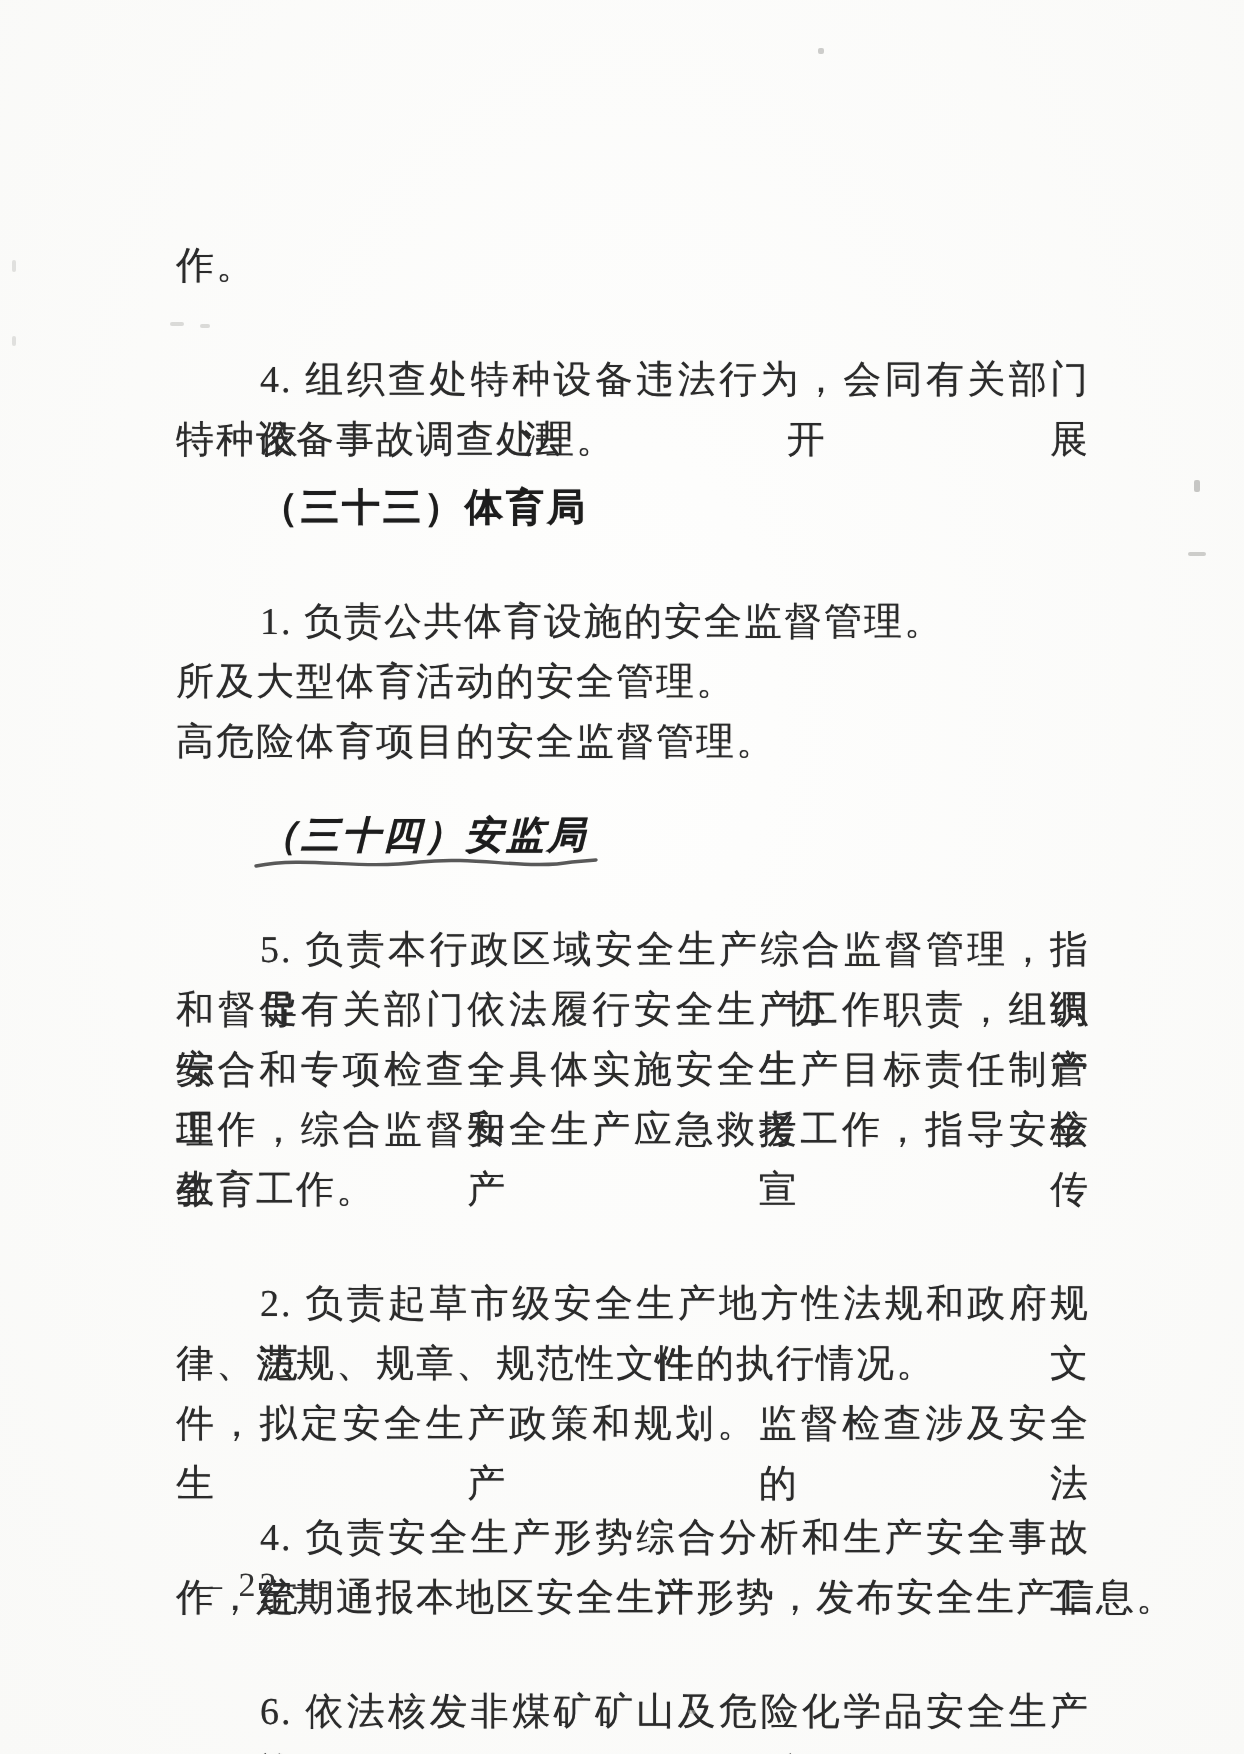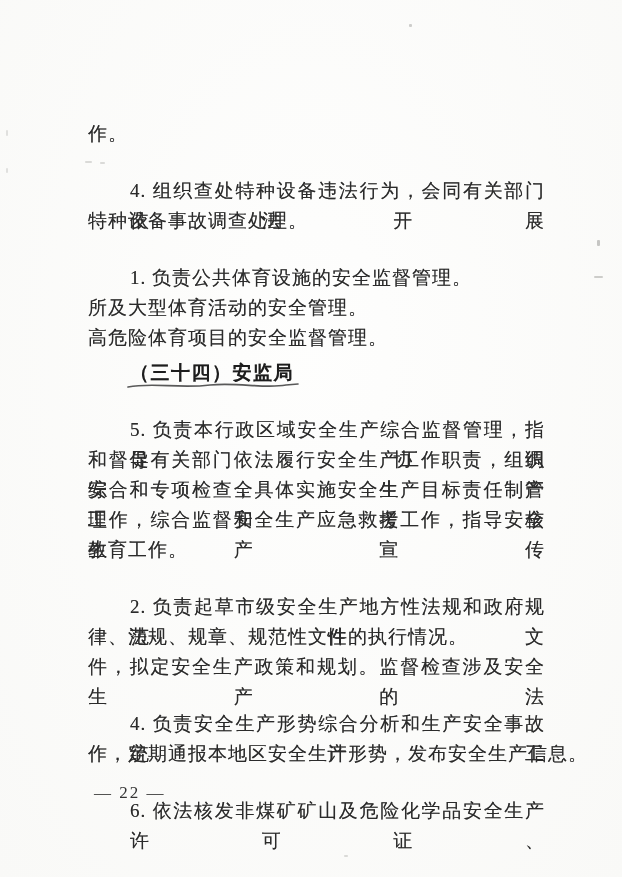--- a/index.html
+++ b/index.html
@@ -39,21 +39,21 @@
   }
   .indent { padding-left: 42px; margin-top: 27px; }
   .jl.indent { width: 415px; }
   .heading {
     font-weight: 700;
     color: #1d1d1d;
     letter-spacing: 1.5px;
     position: relative;
   }
   .gap1 { margin-top: 4px; }
-  .gap2 { margin-top: 5px; }
+  .gap2 { margin-top: 17px; font-style: italic; }
   .hand-underline {
     position: absolute;
     left: 38px; top: 22px;
     width: 176px; height: 12px;
     pointer-events: none;
   }
   .page-number {
     position: absolute;
     top: 783px; left: 94px;
     font-size: 17px;
@@ -72,20 +72,21 @@
 </style>
 </head>
 <body>
 
 <div class="scan-page">
 
   <div class="text-block">
     <div class="line">作。</div>
     <div class="line jl indent">4. 组织查处特种设备违法行为，会同有关部门依法开展</div>
     <div class="line">特种设备事故调查处理。</div>
+    <div class="line indent heading gap1">（三十三）体育局</div>
     <div class="line indent">1. 负责公共体育设施的安全监督管理。</div>
     <div class="line">所及大型体育活动的安全管理。</div>
     <div class="line">高危险体育项目的安全监督管理。</div>
     <div class="line indent heading gap2">
       <span>（三十四）安监局</span>
       <svg class="hand-underline" viewBox="0 0 176 12" preserveAspectRatio="none">
         <path d="M2,7 C 28,2 52,9 84,5 C 112,2 138,9 160,5 L 172,4" fill="none" stroke="#3c3c3c" stroke-width="1.7" stroke-linecap="round" opacity="0.85"></path>
       </svg>
     </div>
     <div class="line jl indent">5. 负责本行政区域安全生产综合监督管理，指导、协调</div>

